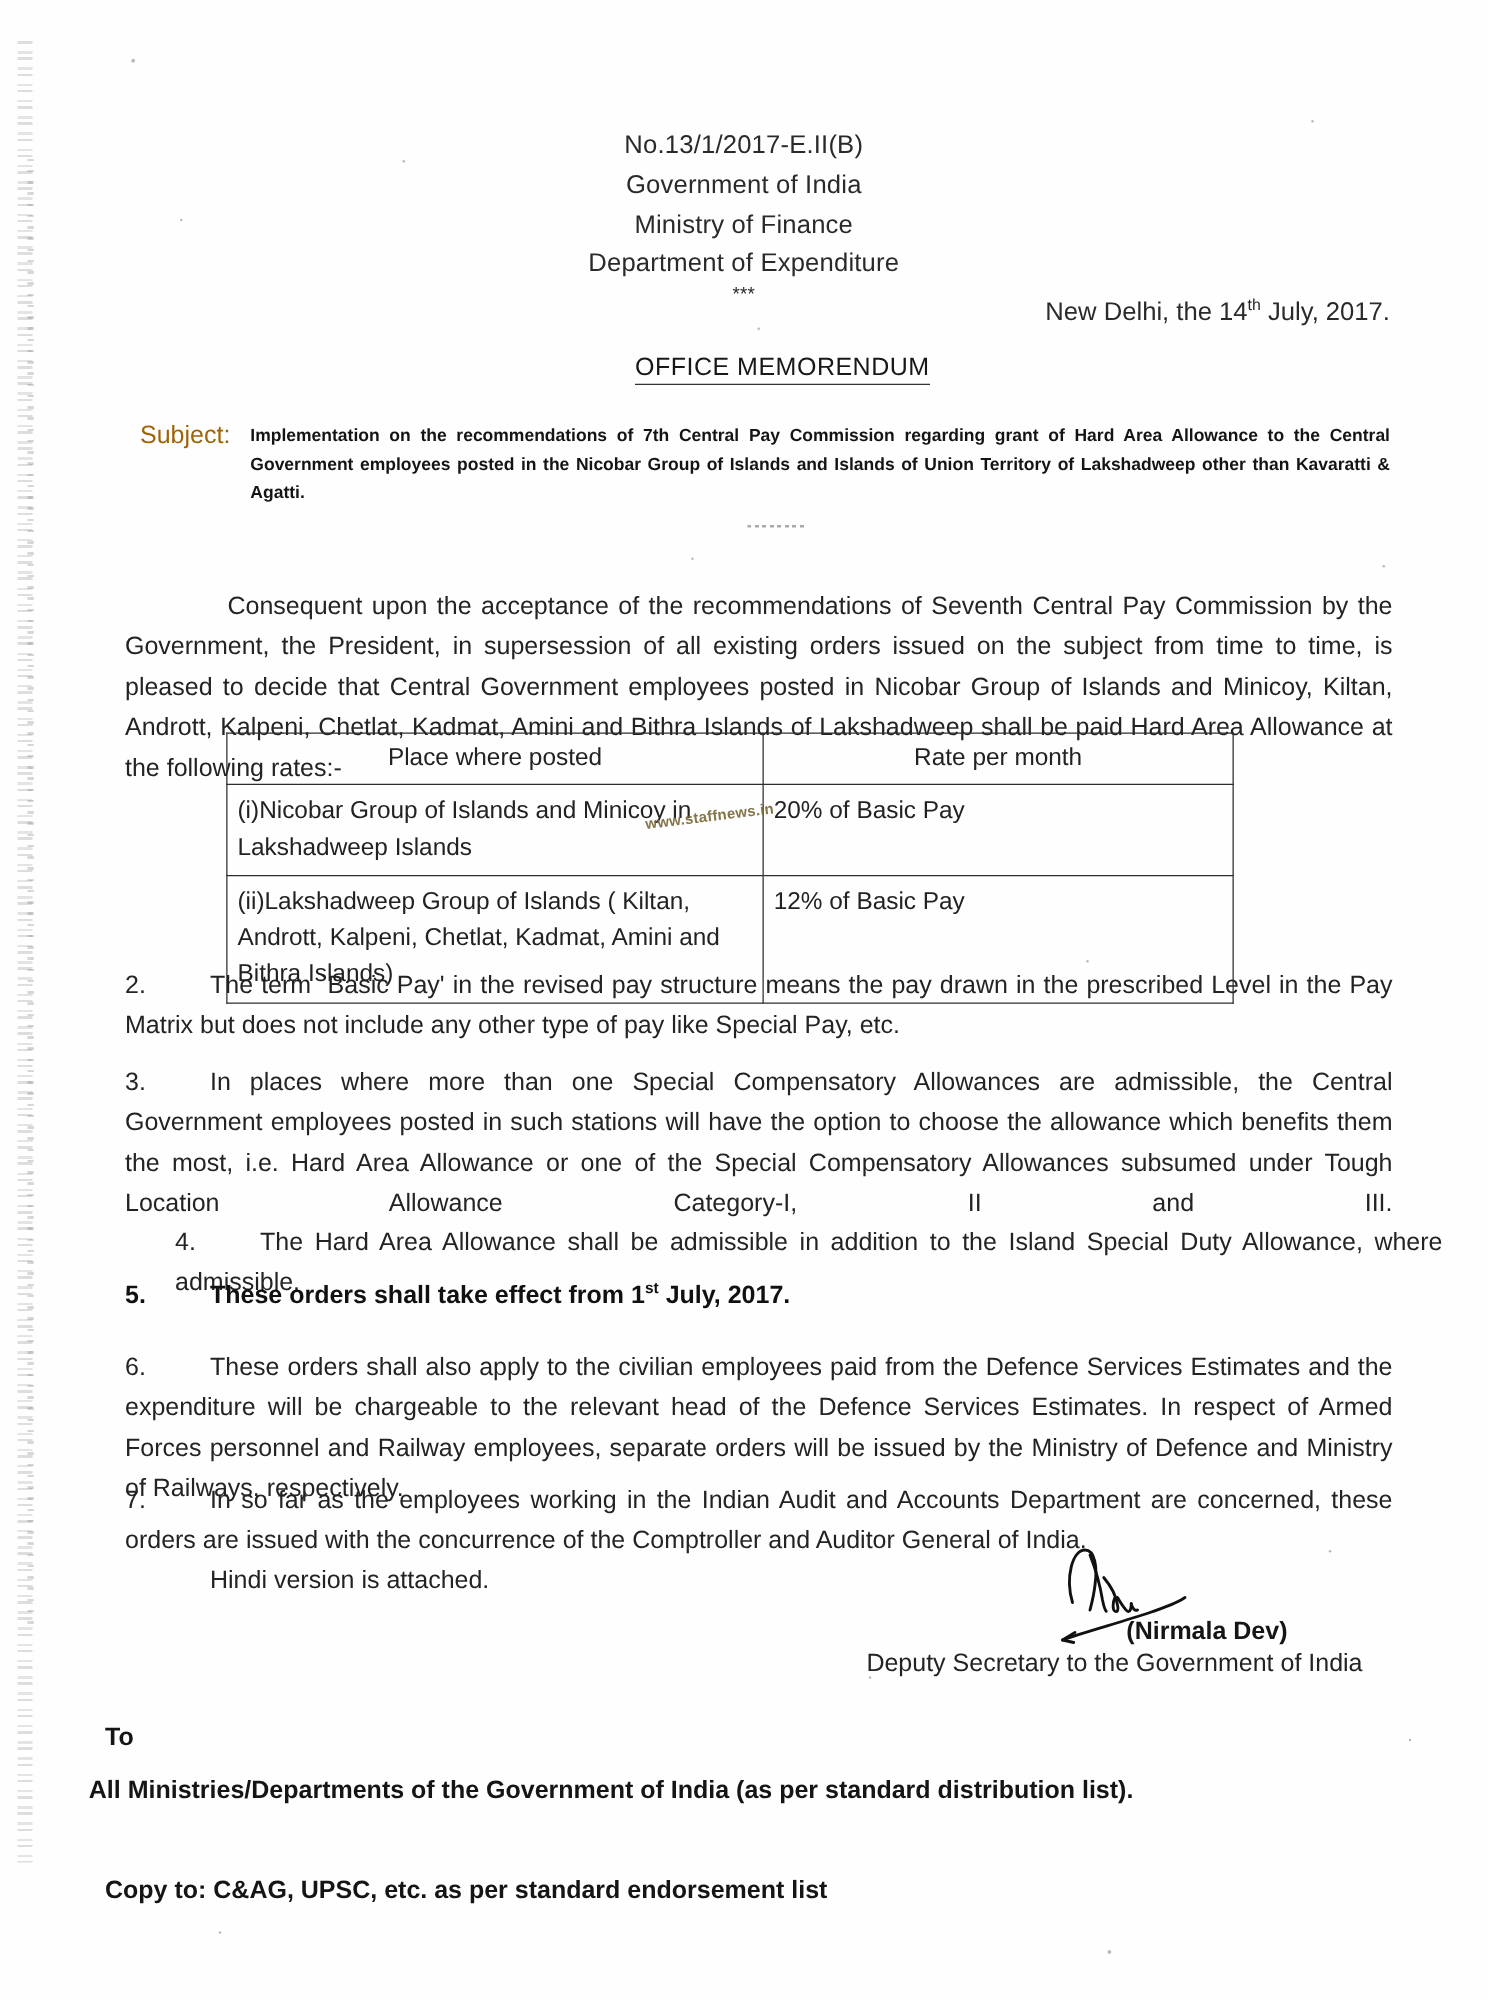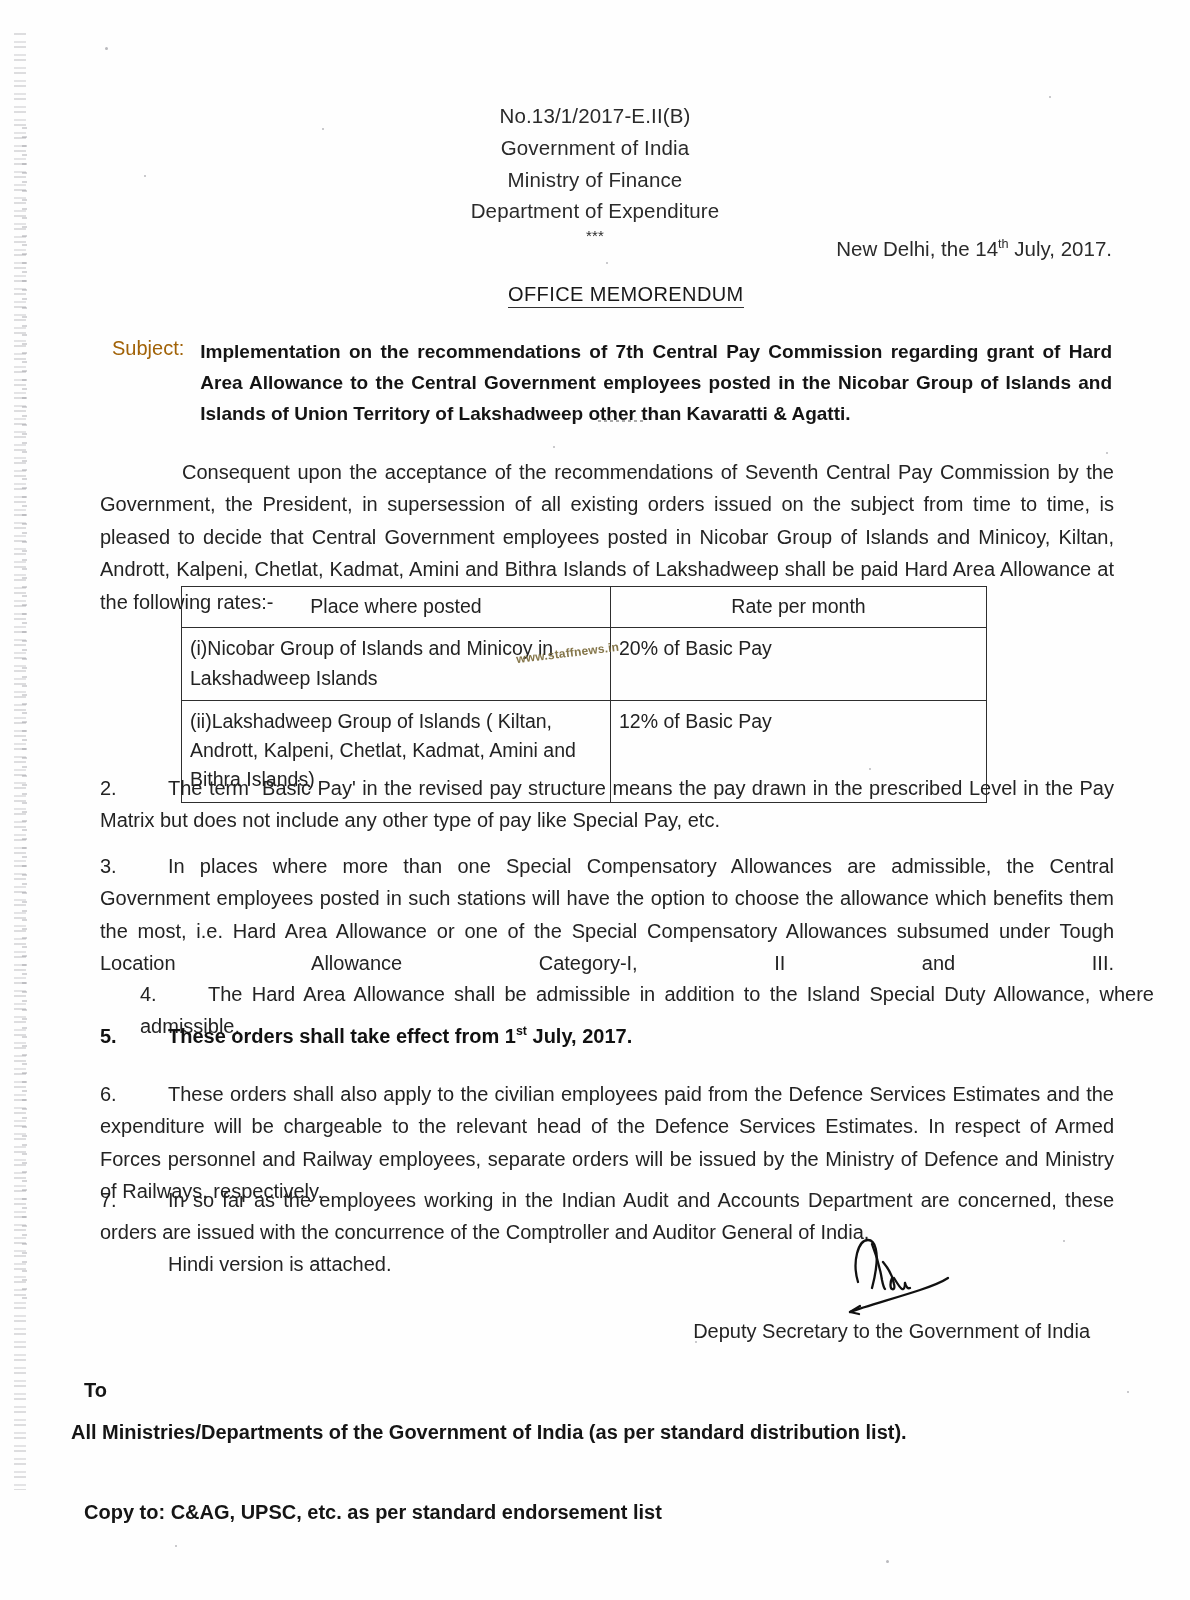--- a/index.html
+++ b/index.html
@@ -109,21 +109,21 @@
     display: flex;
     align-items: flex-start;
   }
   .subject-label {
     font-size: 20px;
     flex: 0 0 auto;
     padding-right: 16px;
     color: #a16207;
   }
   .subject-text {
-    font-size: 19px;
+    font-size: 14px;
     font-weight: bold;
     text-align: justify;
     line-height: 1.62;
     color: #141414;
     flex: 1 1 auto;
   }
   .subject-sep {
     position: absolute;
     top: 420px;
     left: 598px;
@@ -141,21 +141,21 @@
     line-height: 1.62;
     text-align: justify;
     color: #232323;
   }
   .para .num {
     display: inline-block;
     width: 68px;
   }
   .intro {
     left: 100px;
-    top: 456px;
+    top: 469px;
     width: 1014px;
     text-indent: 82px;
   }
   .p2 { left: 100px; top: 772px; width: 1014px; }
   .p3 { left: 100px; top: 850px; width: 1014px; }
   .p3-stretch { text-align-last: justify; }
   .p4 { left: 100px; top: 978px; width: 1014px; margin-left: 40px; }
   .p5 {
     left: 100px; top: 1020px; width: 1014px;
     font-weight: bold; color: #111;
@@ -346,19 +346,20 @@
       <path d="M22,50 C16,30 22,8 32,8 C40,8 42,22 40,36 C39,45 37,52 36,56"></path>
       <path d="M36,12 C40,22 44,36 46,48 C47,53 48,56 49,57"></path>
       <path d="M47,30 C52,36 57,45 58,52 C59,56 58,58 56,57 C54,56 54,50 56,46"></path>
       <path d="M58,46 C61,51 64,56 66,57 C68,58 69,55 69,51"></path>
       <path d="M69,51 C70,55 72,57 74,56"></path>
       <path d="M14,80 C30,74 60,66 84,58 C96,54 106,50 112,46"></path>
       <path d="M14,80 L24,74 M14,80 L23,82"></path>
     </g>
   </svg>
 
+  <div class="sig-name">(Nirmala Dev)</div>
   <div class="sig-desig">Deputy Secretary to the Government of India</div>
 
   <div class="to-label">To</div>
   <div class="dist-line">All Ministries/Departments of the Government of India (as per standard distribution list).</div>
   <div class="copy-line">Copy to: C&amp;AG, UPSC, etc. as per standard endorsement list</div>
 
 </div>
 
 </body></html>

